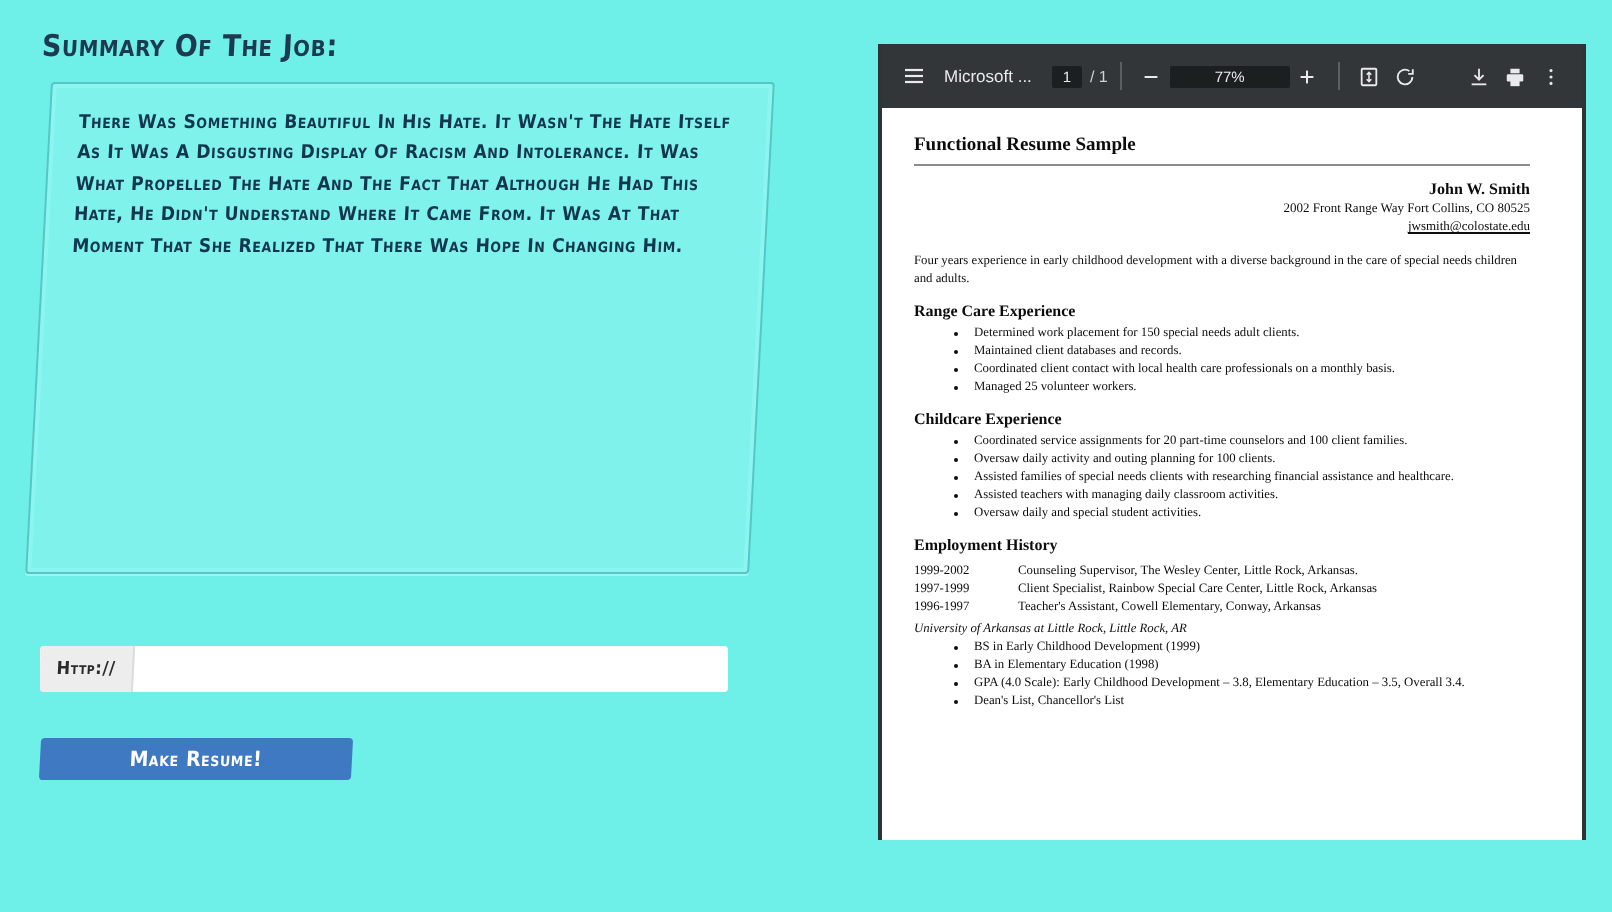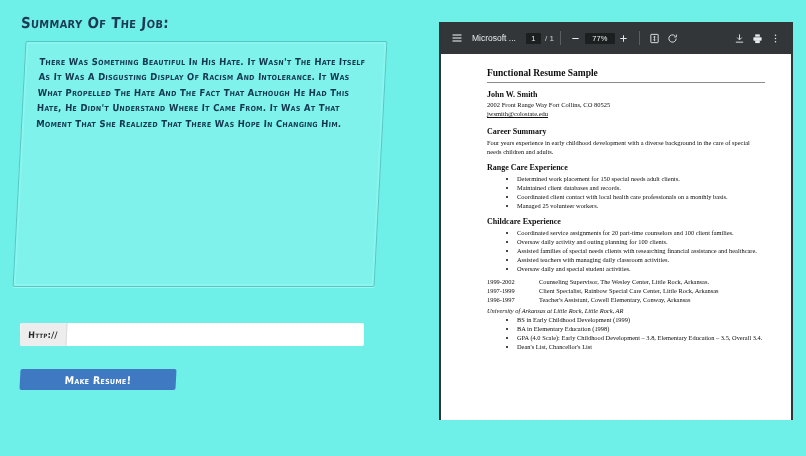--- a/index.html
+++ b/index.html
@@ -158,46 +158,46 @@
     width: 1px; height: 14px;
     background: #5a5f62;
     margin: 0 6px;
     flex: none;
   }
   #zoom-level {
     background: #1c1f20;
     border-radius: 1px;
     color: #e8eaed;
     font-size: 7.5px;
-    padding: 1px 5px;
+    padding: 1px 20px;
     min-width: 20px;
     text-align: center;
   }
   .tb-spacer { flex: 1; }
 
   
   #pdf-page {
     position: relative;
     background: #ffffff;
     height: 366px;
-    padding: 14px 26px 0 46px;
+    padding: 14px 26px 0 16px;
     box-sizing: border-box;
     color: #0d0d0d;
     font-family: "Liberation Serif", serif;
   }
   #doc-title {
     font-size: 9.5px;
     font-weight: bold;
     margin: 0 0 4px 0;
   }
   #doc-rule {
     border-bottom: 1px solid #8b8b8b;
     margin: 0 0 6px 0;
   }
-  #doc-contact { text-align: left; margin-bottom: 9px; }
+  #doc-contact { text-align: right; margin-bottom: 9px; }
   #doc-name { font-size: 8px; font-weight: bold; line-height: 11px; }
   #doc-address { font-size: 6.5px; line-height: 9px; }
   #doc-email { font-size: 6.5px; line-height: 9px; text-decoration: underline; }
   .sec-heading {
     font-size: 8px;
     font-weight: bold;
     margin: 7px 0 3px 0;
   }
   .sec-para {
     font-size: 6.4px;
@@ -326,40 +326,40 @@
 
     <div id="doc-title">Functional Resume Sample</div>
     <div id="doc-rule"></div>
 
     <div id="doc-contact">
       <div id="doc-name">John W. Smith</div>
       <div id="doc-address">2002 Front Range Way Fort Collins, CO 80525</div>
       <div id="doc-email">jwsmith@colostate.edu</div>
     </div>
 
-    <div class="sec-heading">Career Summary</div>
     <p class="sec-para">Four years experience in early childhood development with a diverse background in the care of special needs children and adults.</p>
 
     <div class="sec-heading">Range Care Experience</div>
     <ul class="sec-list">
       <li>Determined work placement for 150 special needs adult clients.</li>
       <li>Maintained client databases and records.</li>
       <li>Coordinated client contact with local health care professionals on a monthly basis.</li>
       <li>Managed 25 volunteer workers.</li>
     </ul>
 
     <div class="sec-heading">Childcare Experience</div>
     <ul class="sec-list">
       <li>Coordinated service assignments for 20 part-time counselors and 100 client families.</li>
       <li>Oversaw daily activity and outing planning for 100 clients.</li>
       <li>Assisted families of special needs clients with researching financial assistance and healthcare.</li>
       <li>Assisted teachers with managing daily classroom activities.</li>
       <li>Oversaw daily and special student activities.</li>
     </ul>
 
+    <div class="sec-heading">Employment History</div>
     <table class="emp-table">
       <tbody>
           <tr>
         <td class="emp-years">1999-2002</td>
         <td>Counseling Supervisor, The Wesley Center, Little Rock, Arkansas.</td>
       </tr>
       <tr>
         <td class="emp-years">1997-1999</td>
         <td>Client Specialist, Rainbow Special Care Center, Little Rock, Arkansas</td>
       </tr>

